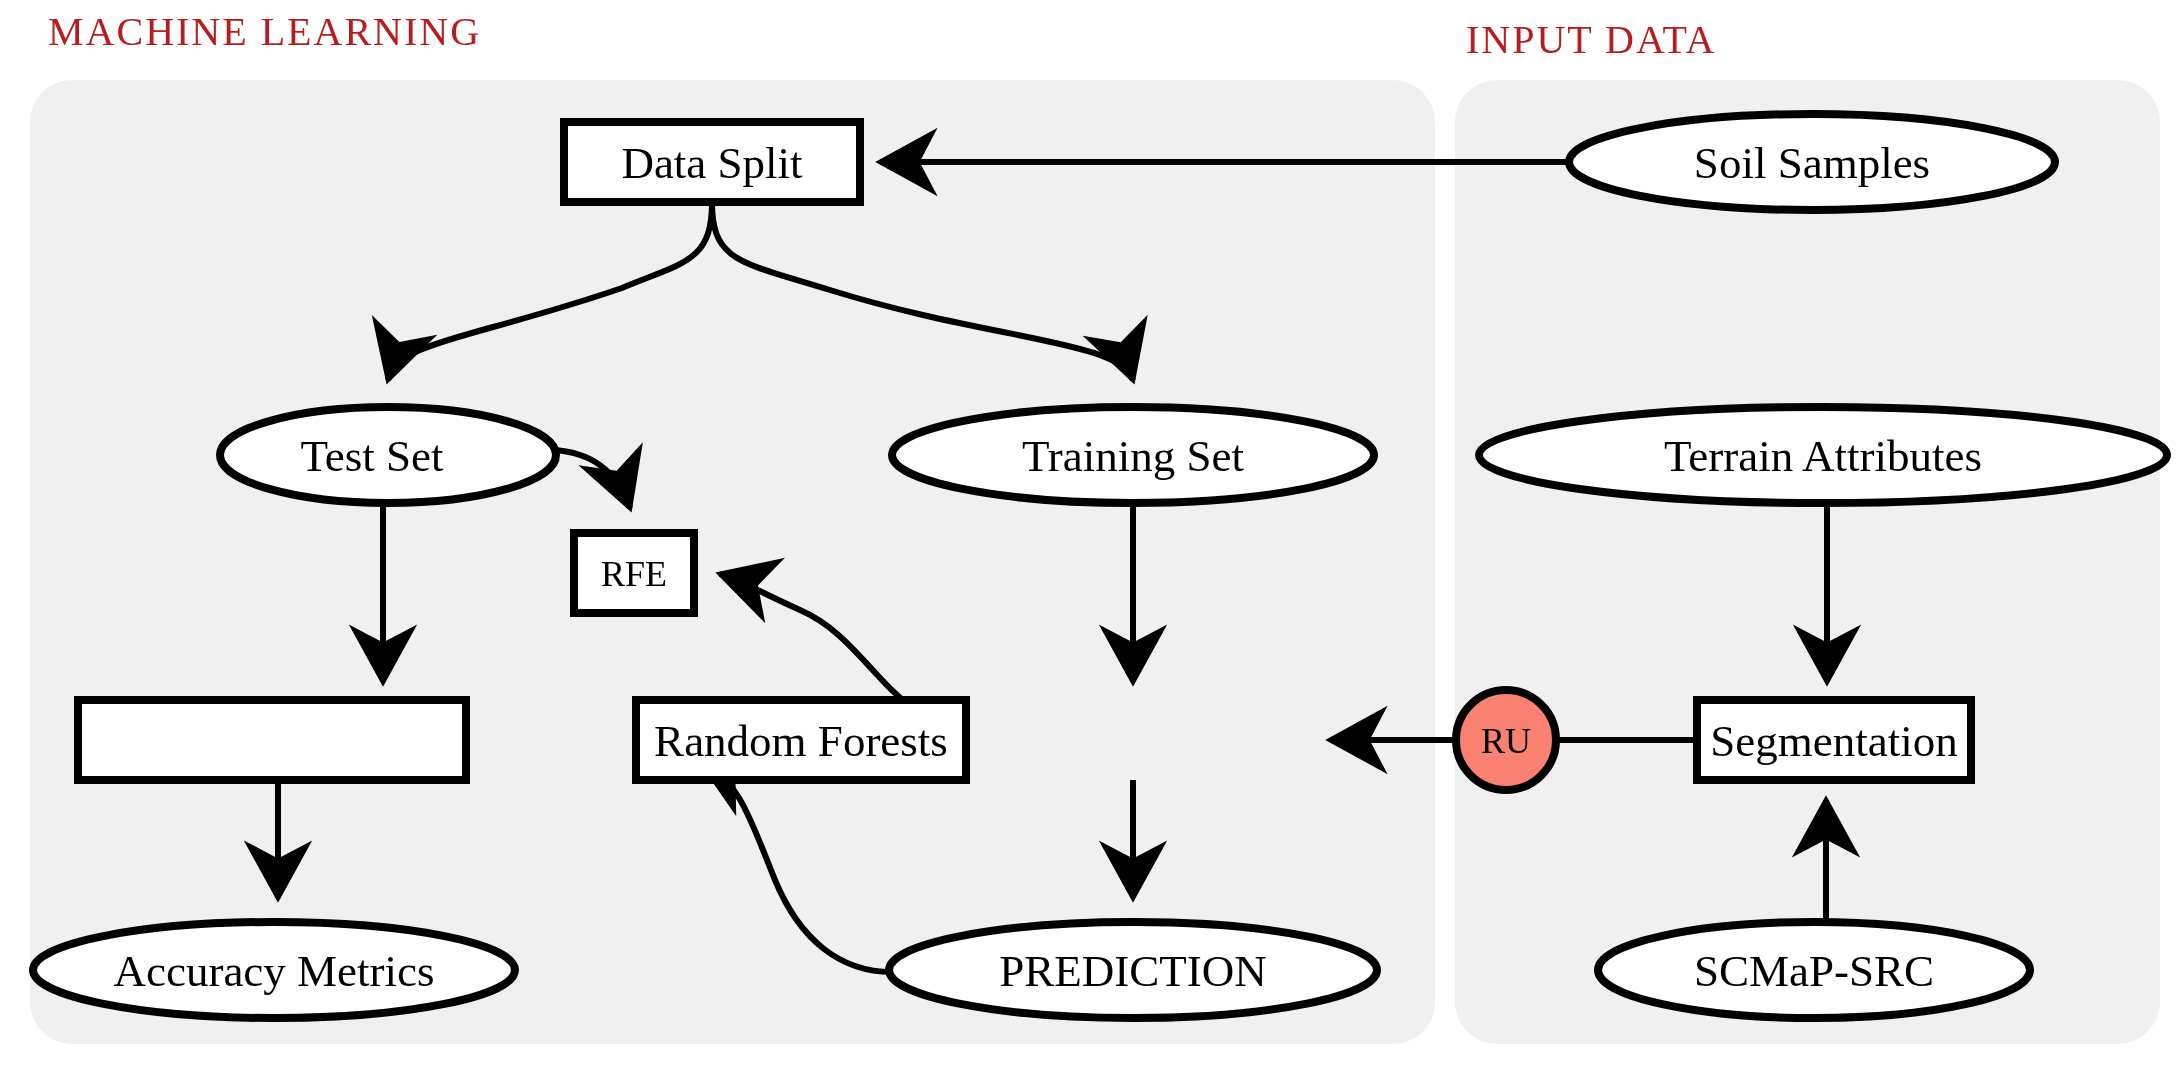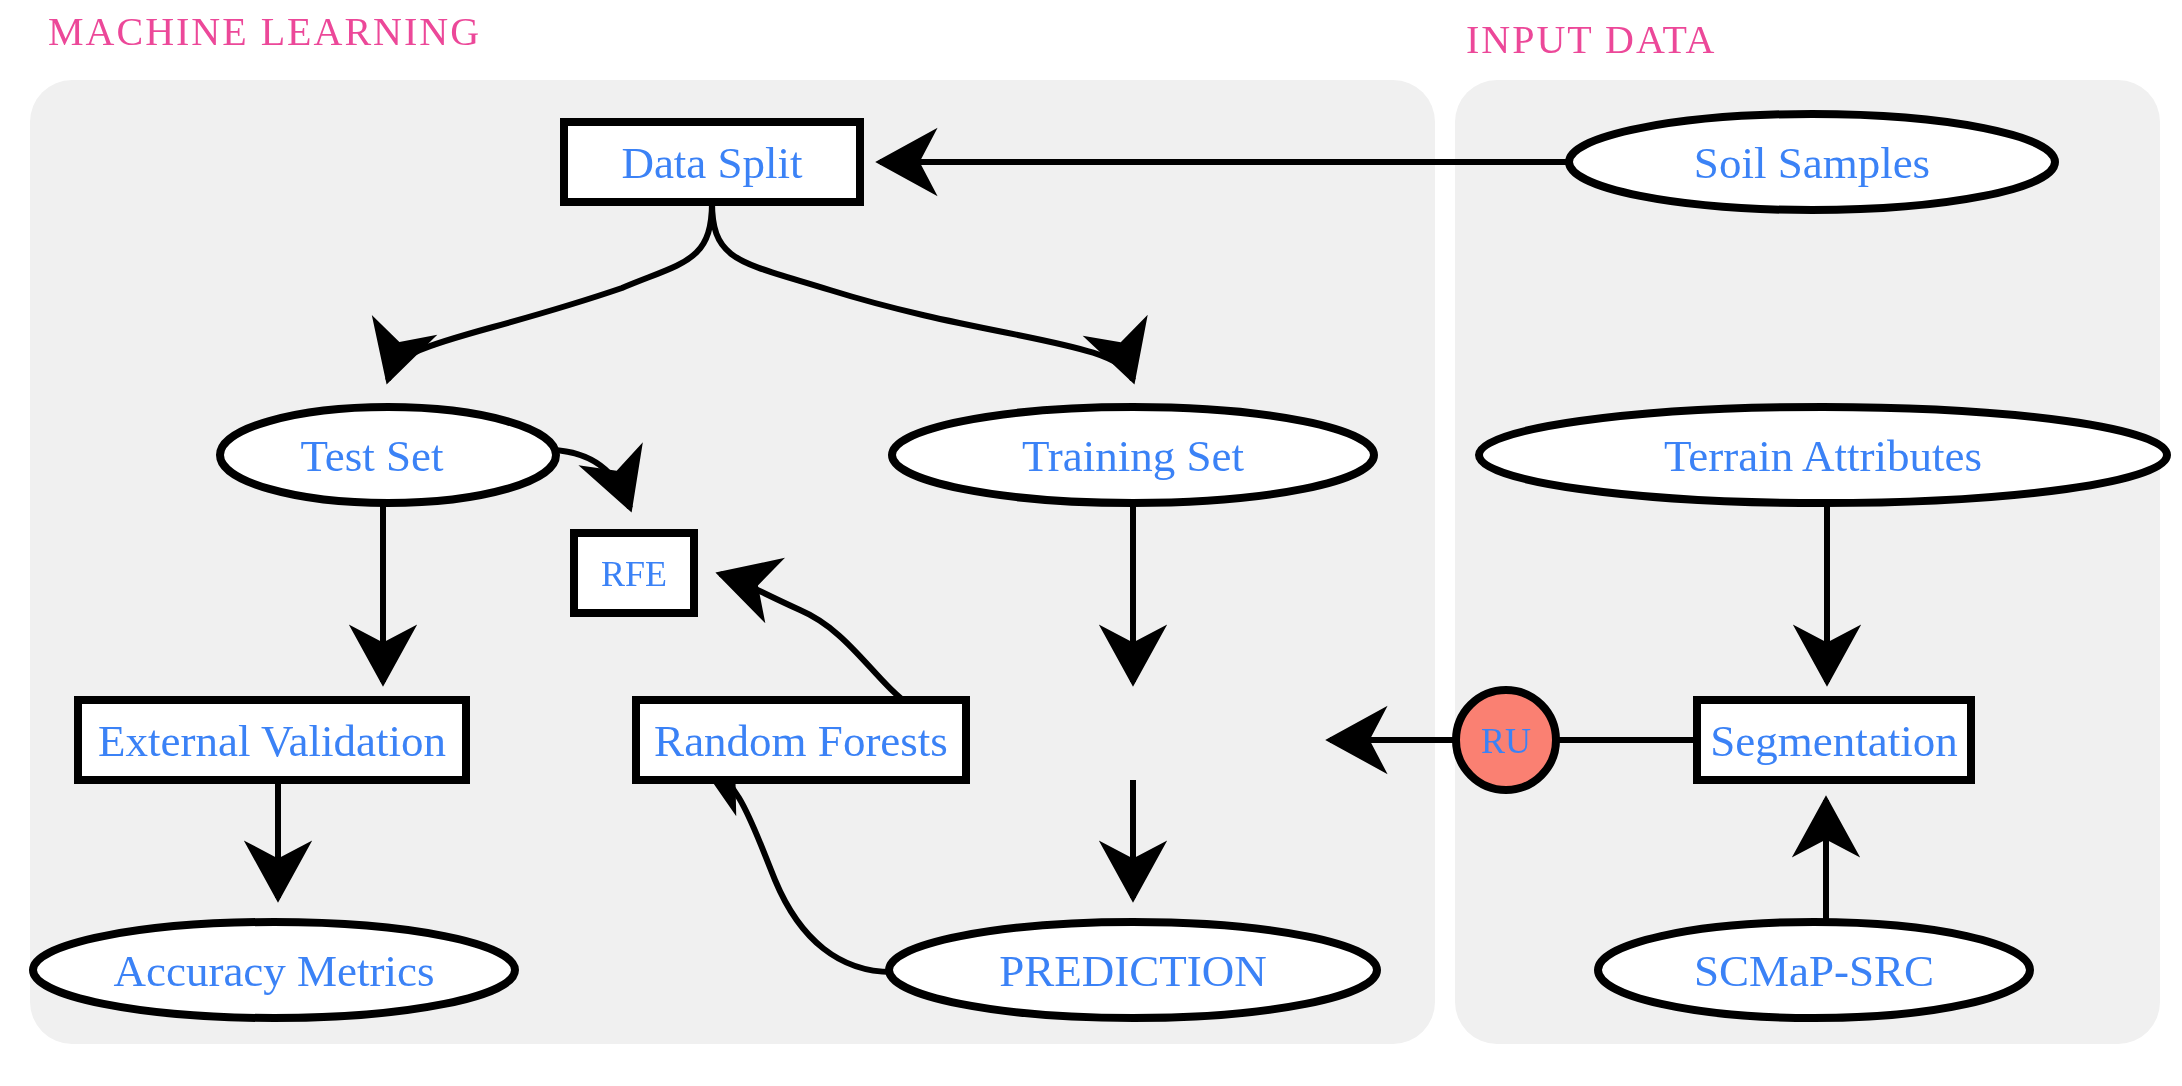--- a/index.html
+++ b/index.html
@@ -23,28 +23,28 @@
     top: 0;
     left: 0;
     width: 2182px;
     height: 1086px;
   }
   .panel-title {
     position: absolute;
     font-family: "Liberation Serif", "DejaVu Serif", serif;
     font-size: 40px;
     letter-spacing: 2px;
-    color: #ec4899;
+    color: #b91c1c;
     white-space: nowrap;
     line-height: 1;
   }
   .node-label {
     position: absolute;
     font-family: "Liberation Serif", "DejaVu Serif", serif;
-    color: #3b82f6;
+    color: #000000;
     white-space: nowrap;
     transform: translate(-50%, -50%);
     pointer-events: none;
     line-height: 1;
   }
   .lbl-xl  { font-size: 45px; }
   .lbl-lg  { font-size: 36px; }
 </style>
 </head>
 <body>
@@ -132,21 +132,20 @@
   <div class="node-label lbl-xl" style="left:1812px; top:163px;">Soil Samples</div>
 
   <div class="node-label lbl-xl" style="left:372px; top:456px;">Test Set</div>
 
   <div class="node-label lbl-xl" style="left:1133px; top:456px;">Training Set</div>
 
   <div class="node-label lbl-xl" style="left:1823px; top:456px;">Terrain Attributes</div>
 
   <div class="node-label lbl-lg" style="left:634px; top:574px;">RFE</div>
 
-  <div class="node-label lbl-xl" style="left:272px; top:741px;">External Validation</div>
 
   <div class="node-label lbl-xl" style="left:801px; top:741px;">Random Forests</div>
 
   <div class="node-label lbl-lg" style="left:1506px; top:741px;">RU</div>
 
   <div class="node-label lbl-xl" style="left:274px; top:971px;">Accuracy Metrics</div>
 
   <div class="node-label lbl-xl" style="left:1834px; top:741px;">Segmentation</div>
 
   <div class="node-label lbl-xl" style="left:1133px; top:971px;">PREDICTION</div>

